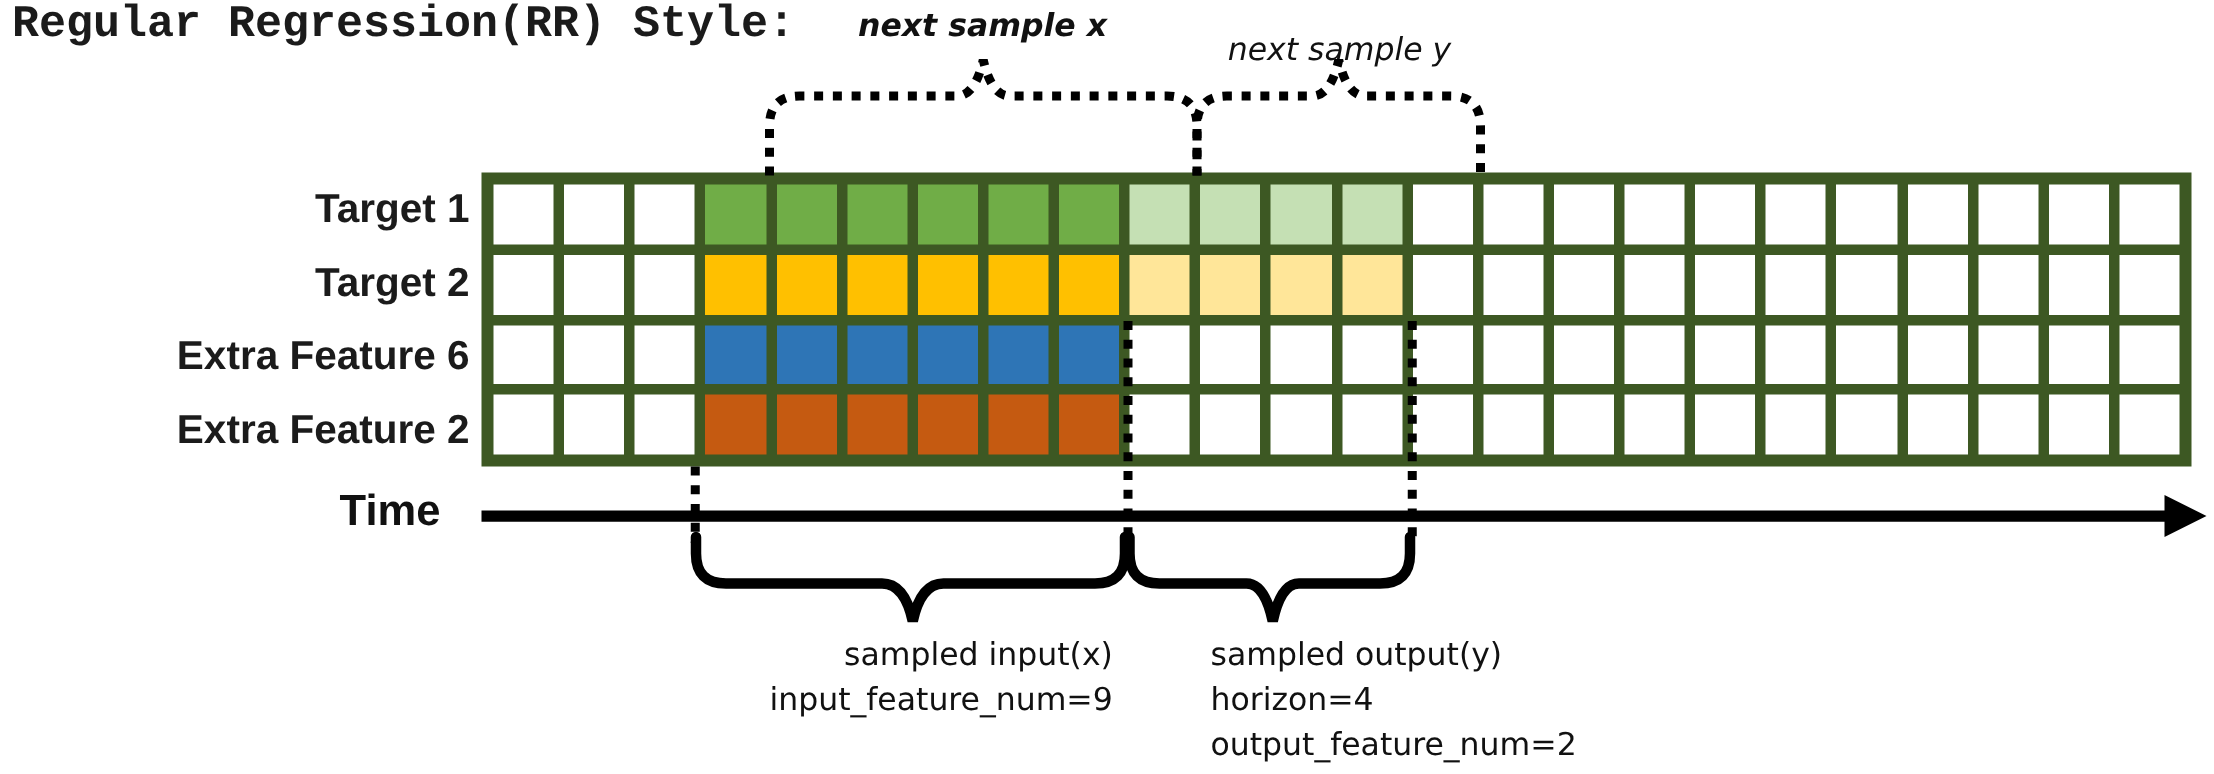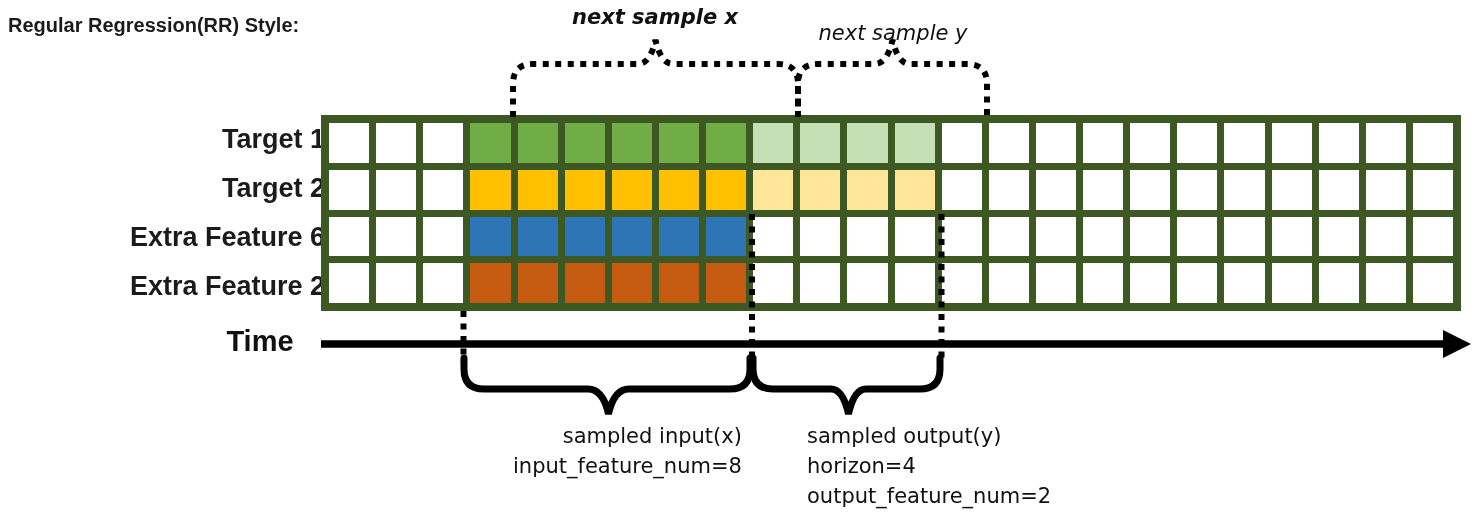--- a/index.html
+++ b/index.html
@@ -11,43 +11,44 @@
   #canvas {
     position: relative;
     width: 1476px;
     height: 516px;
     background: #ffffff;
     overflow: hidden;
   }
   .title {
     position: absolute;
     left: 8px;
-    top: 14px;
-    font-size: 20px;
+    top: 0;
+    font-size: 30px;
     font-weight: bold;
     color: #1b1b1b;
     letter-spacing: 0px;
     white-space: nowrap;
+    font-family: Liberation Mono, monospace;
   }
   .top-label {
     position: absolute;
     top: 5px;
     transform: translateX(-50%);
     font-family: "DejaVu Sans", sans-serif;
     font-style: italic;
     font-size: 21px;
     color: #111111;
     white-space: nowrap;
   }
   #next-x-label { left: 655px; font-weight: bold; }
   #next-y-label { left: 893px; margin-top: 16px; }
 
   .row-labels {
     position: absolute;
-    left: 12px;
+    left: 0px;
     top: 115px;
     width: 313px;
     height: 196px;
   }
   .row-label {
     height: 49px;
     line-height: 49px;
     text-align: right;
     font-size: 27px;
     font-weight: bold;
@@ -233,21 +234,21 @@
 
     <path d="M 464 358 L 464 369 Q 464 389 484 389 L 588 389 Q 603 389 608.5 414 Q 614 389 629 389 L 730 389 Q 750 389 750 369 L 750 358" fill="none" stroke="#000000" stroke-width="7" stroke-linecap="round"></path>
 
     <path d="M 753 358 L 753 369 Q 753 389 773 389 L 831 389 Q 843 389 848.5 414 Q 854 389 866 389 L 920 389 Q 940 389 940 369 L 940 358" fill="none" stroke="#000000" stroke-width="7" stroke-linecap="round"></path>
   </svg>
 
   <div class="time-label">Time</div>
 
   <div id="input-annotation" class="annotation">
     <div>sampled input(x)</div>
-    <div>input_feature_num=8</div>
+    <div>input_feature_num=9</div>
   </div>
 
   <div id="output-annotation" class="annotation">
     <div>sampled output(y)</div>
     <div>horizon=4</div>
     <div>output_feature_num=2</div>
   </div>
 
 </div>
 

